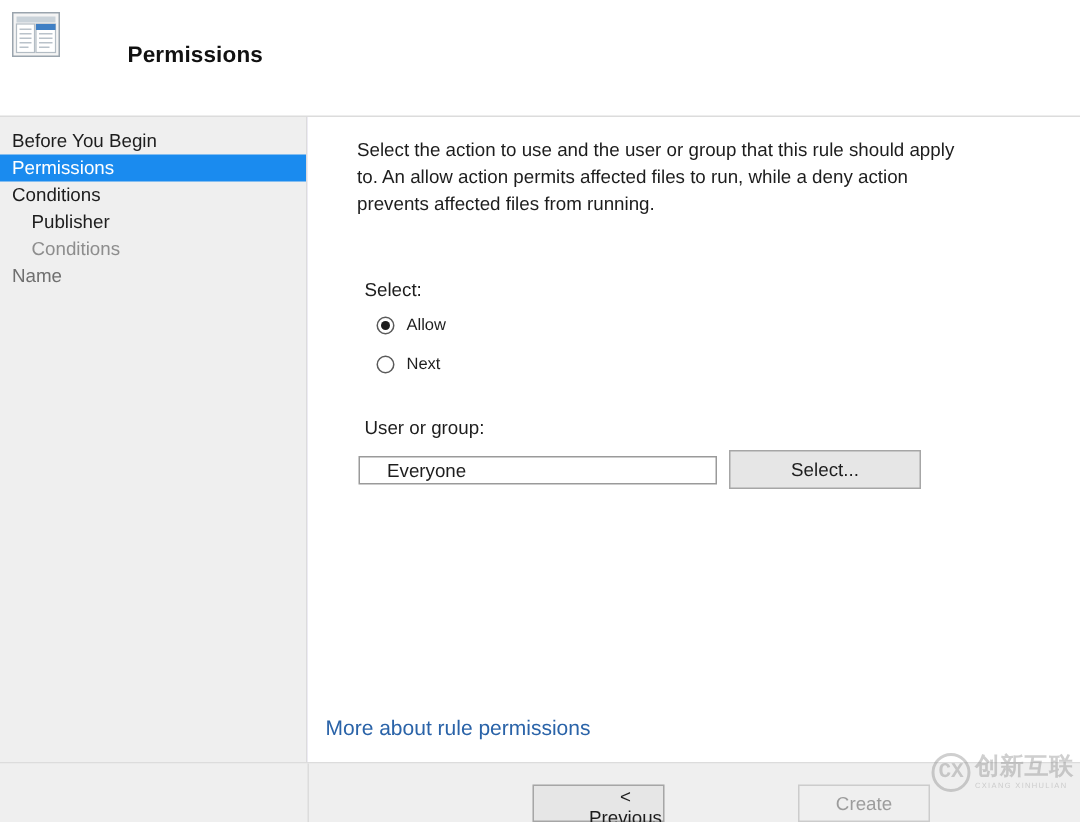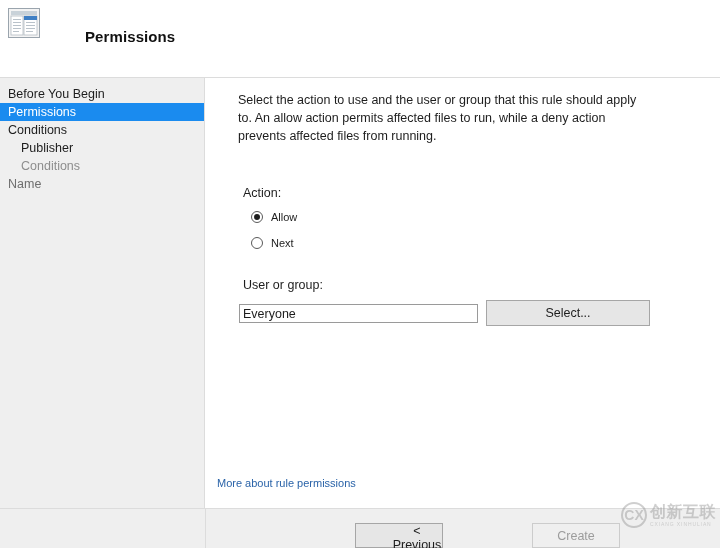--- a/index.html
+++ b/index.html
@@ -167,45 +167,45 @@
     left: 34px;
     top: 226px;
     width: 239px;
     height: 19px;
     border: 1px solid #9a9a9a;
     background: #ffffff;
     box-sizing: border-box;
     font-family: "Liberation Sans", sans-serif;
     font-size: 12.5px;
     color: #1d1d1d;
-    padding: 0 3px;
+    padding: 0 18px;
     line-height: 17px;
     outline: none;
   }
   .select-button {
     position: absolute;
     left: 281px;
     top: 222px;
-    width: 164px;
+    width: 128px;
     height: 26px;
     border: 1px solid #a6a6a6;
     background: #e6e6e6;
     box-sizing: border-box;
     font-family: "Liberation Sans", sans-serif;
     font-size: 12.5px;
     color: #1d1d1d;
     cursor: default;
   }
 
   
   .more-link {
     position: absolute;
     left: 12px;
     top: 399px;
-    font-size: 11px;
+    font-size: 14px;
     color: #2a63a8;
     text-decoration: none;
     cursor: pointer;
   }
 
   
   .footer {
     position: relative;
     flex: 0 0 auto;
     height: 40px;
@@ -274,21 +274,21 @@
     height: 26px;
     border-radius: 50%;
     border: 2px solid #8e8e8e;
     color: #8e8e8e;
     font-size: 14px;
     font-weight: bold;
     display: flex;
     align-items: center;
     justify-content: center;
     box-sizing: border-box;
-    font-family: Liberation Sans, sans-serif;
+    font-family: Liberation Mono, monospace;
   }
   .wm-texts {
     margin-left: 3px;
     display: flex;
     flex-direction: column;
     line-height: 1;
   }
   .wm-cn {
     font-size: 16px;
     font-weight: bold;
@@ -339,21 +339,21 @@
       <div class="nav-item">Conditions</div>
       <div class="nav-item sub">Publisher</div>
       <div class="nav-item sub dim">Conditions</div>
       <div class="nav-item mid">Name</div>
     </div>
 
     <div class="content">
 
       <div class="description">Select the action to use and the user or group that this rule should apply to. An allow action permits affected files to run, while a deny action prevents affected files from running.</div>
 
-      <div class="field-label label-action">Action:</div>
+      <div class="field-label label-action">Select:</div>
 
       <div class="radio-row radio-allow">
         <span class="radio-mark checked"></span>
         <span class="radio-text">Allow</span>
       </div>
 
       <div class="radio-row radio-deny">
         <span class="radio-mark"></span>
         <span class="radio-text">Next</span>
       </div>

